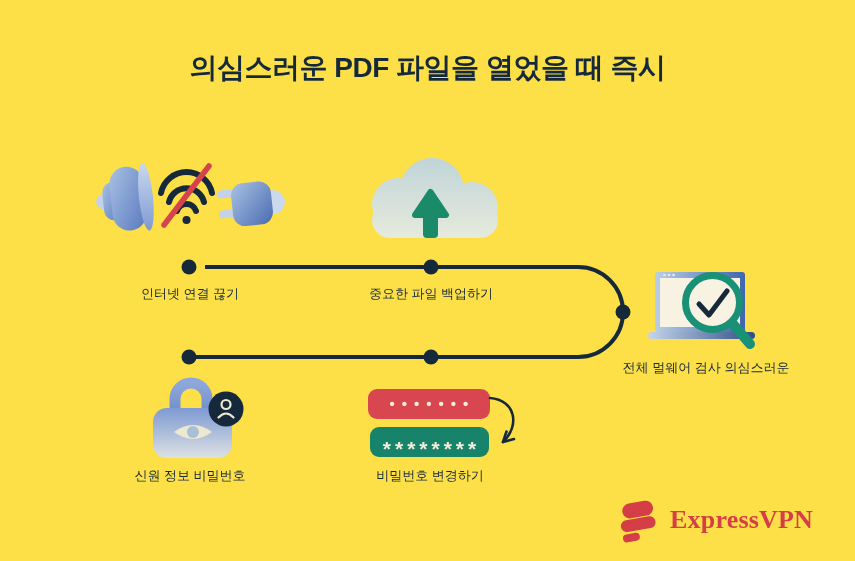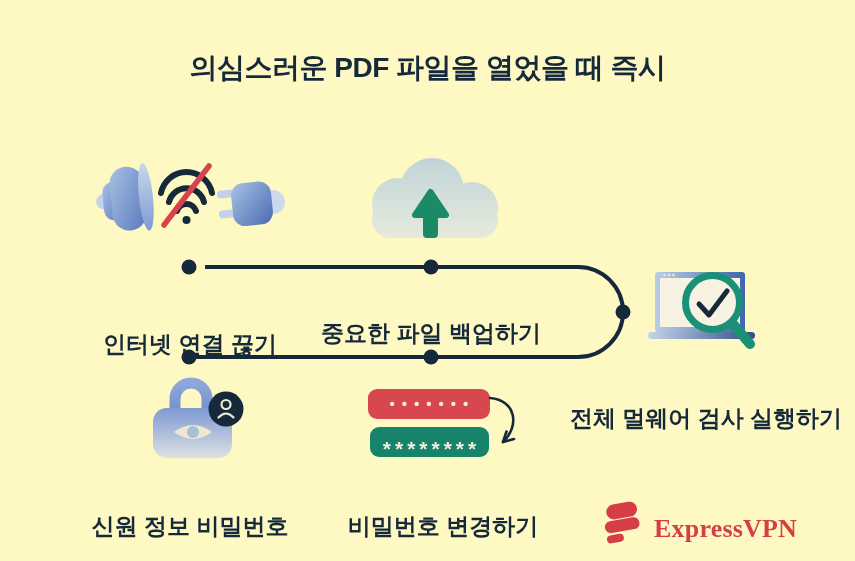--- a/index.html
+++ b/index.html
@@ -1,57 +1,56 @@
 <!DOCTYPE html>
 <html><head>
 <meta charset="utf-8">
 <style>
   html,body{margin:0;padding:0;}
   .canvas{
     position:relative;
     width:855px;height:561px;
-    background:#fef9c3;
+    background:#fde047;
     overflow:hidden;
     font-family:"Liberation Sans", sans-serif;
   }
   .title{
     position:absolute;top:48px;left:0;width:855px;
     text-align:center;
     color:#16293B;
     font-size:28px;line-height:39px;font-weight:600;
     letter-spacing:-0.5px;
   }
   .flow-svg{position:absolute;left:0;top:0;}
   .icon{position:absolute;}
   .step-label{
     position:absolute;
     transform:translateX(-50%);
     color:#16293B;
-    font-size:23px;font-weight:700;
+    font-size:13px;font-weight:400;
     white-space:nowrap;
-    margin-top:44px;
   }
   .pw-box{
     position:absolute;
     display:flex;align-items:center;justify-content:center;
     border-radius:9px;
   }
   .pw-box.old{left:368px;top:389px;width:122px;height:30px;background:#D8474F;}
   .pw-box.new{left:370px;top:427px;width:119px;height:30px;background:#17836B;}
   .pw-dots{
     color:#F3EDDA;font-size:15px;letter-spacing:7px;text-indent:7px;
     font-weight:700;line-height:30px;
   }
   .pw-stars{
     color:#F3EDDA;font-size:21px;letter-spacing:4px;text-indent:4px;
     font-weight:700;line-height:44px;height:30px;overflow:visible;
   }
   .logo{
-    position:absolute;left:602px;top:496px;height:48px;
-    display:flex;align-items:flex-end;gap:10px;
+    position:absolute;left:618px;top:496px;height:48px;
+    display:flex;align-items:center;gap:10px;
   }
   .logo-text{
     color:#D63E47;
     font-family:"Liberation Serif", serif;
     font-size:26px;font-weight:600;
     letter-spacing:0.2px;
   }
 </style>
 </head>
 <body>
@@ -184,24 +183,24 @@
   </div>
   <div class="pw-box new">
     <span class="pw-stars">********</span>
   </div>
   <svg class="icon" style="left:486px;top:392px" width="42" height="62" viewBox="0 0 42 62">
     <path d="M4 6 C30 8 34 34 17 50" fill="none" stroke="#16293B" stroke-width="2.6" stroke-linecap="round"></path>
     <path d="M17 50 L28 47 M17 50 L20.5 39.5" fill="none" stroke="#16293B" stroke-width="2.6" stroke-linecap="round"></path>
   </svg>
 
   <div class="step-label" style="left:190px;top:285px">인터넷 연결 끊기</div>
-  <div class="step-label" style="left:431px;top:274px">중요한 파일 백업하기</div>
-  <div class="step-label" style="left:706px;top:359px">전체 멀웨어 검사 실행하기</div>
+  <div class="step-label" style="left:431px;top:285px">중요한 파일 백업하기</div>
+  <div class="step-label" style="left:706px;top:359px">전체 멀웨어 검사 의심스러운</div>
   <div class="step-label" style="left:190px;top:467px">신원 정보 비밀번호</div>
-  <div class="step-label" style="left:443px;top:467px">비밀번호 변경하기</div>
+  <div class="step-label" style="left:430px;top:467px">비밀번호 변경하기</div>
 
   <div class="logo">
     <svg width="42" height="46" viewBox="0 0 42 46">
       <g transform="rotate(-10 21 23)">
         <rect x="6" y="5" width="31" height="15" rx="7.5" fill="#D63E47"></rect>
         <rect x="2" y="21" width="35" height="12" rx="6" fill="#D63E47"></rect>
         <rect x="2" y="35" width="17" height="8" rx="4" fill="#D63E47"></rect>
       </g>
     </svg>
     <span class="logo-text">ExpressVPN</span>

